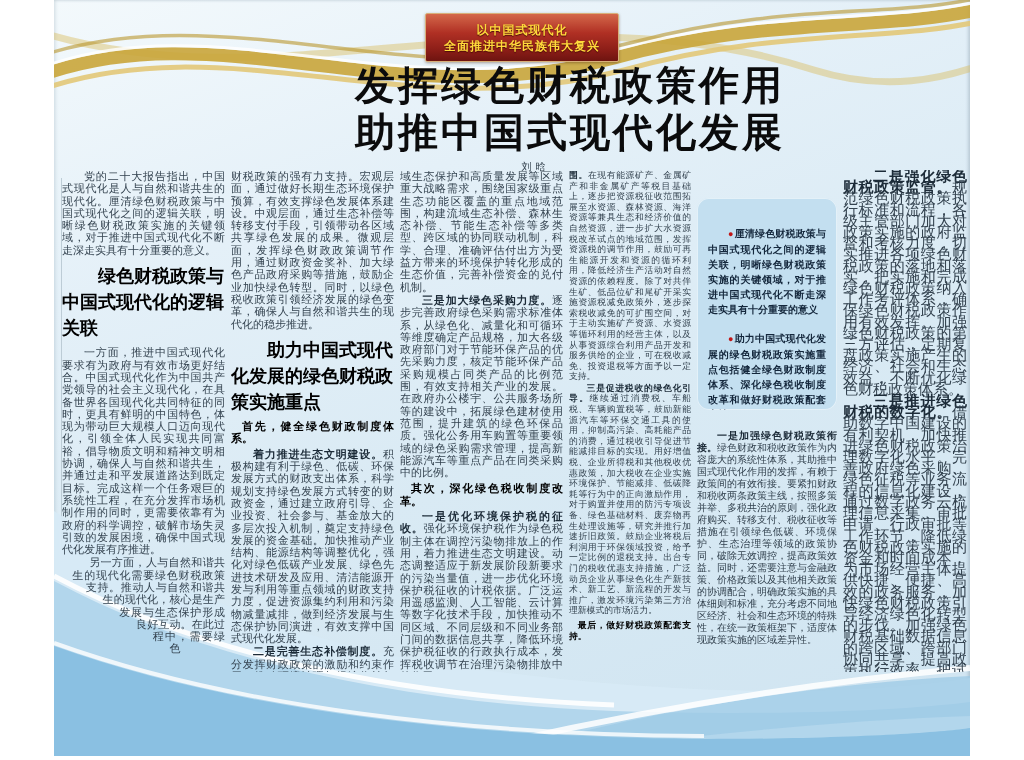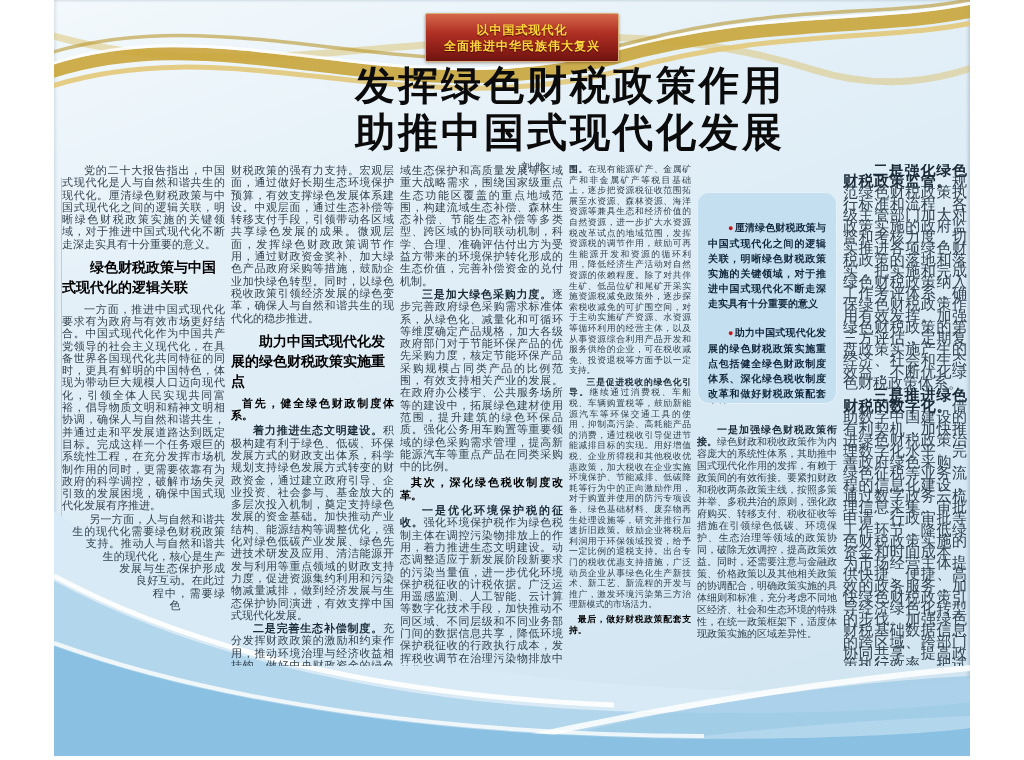--- a/index.html
+++ b/index.html
@@ -26,31 +26,31 @@
                 letter-spacing:1px; text-shadow:0 1px 1px #4d0b08; white-space:nowrap; }
 
   .title-block { position:absolute; left:0; top:62px; width:100%; padding-left:116px;
                  box-sizing:border-box; text-align:center; z-index:4; }
   .title-block h1 { margin:0; font-size:40px; line-height:47px; font-weight:900;
                     color:#0b0b0c; letter-spacing:3px; }
   .byline { position:absolute; left:0; top:160px; width:100%; padding-left:47px;
             box-sizing:border-box; text-align:center; font-size:10px; color:#34424e;
             letter-spacing:4px; z-index:4; }
 
-  .columns { position:absolute; left:8px; top:164px; width:905px; height:502px;
+  .columns { position:absolute; left:8px; top:170px; width:905px; height:502px;
              display:flex; gap:6px; overflow:hidden; z-index:3; }
   .col { color:#33424f; text-align:justify; overflow:hidden; }
   .c1,.c2,.c3 { width:163px; font-size:11px; line-height:12.3px; }
   .c4 { width:122px; font-size:8.8px; line-height:10.6px; }
   .c5 { width:140px; font-size:10px;  line-height:12px; }
   .c6 { width:124px; font-size:15px; line-height:11.2px; }
   .col p { margin:0 0 1px 0; }
   .col p.para { text-indent:2em; }
   .col p b { color:#1c2b38; }
-  .col h2 { margin:7px 0 5px; font-size:14px; line-height:1.45; font-weight:700;
+  .col h2 { margin:7px 0 5px; font-size:18px; line-height:1.45; font-weight:700;
             color:#000; text-indent:2em; text-align:left; }
   .col p.h3 { font-weight:700; color:#000; margin:4px 0 3px; text-indent:1em; }
   .col p.note { font-weight:700; color:#20303e; margin-top:6px; text-indent:1em; }
   .wave-float { float:left; width:148px; height:128px;
                 shape-outside:polygon(0 0, 8% 22%, 100% 100%, 0 100%); }
 
   .highlight-box { box-sizing:border-box; width:100%; height:212px; margin:28px 0 20px;
                    background:#c3dff0; border-radius:12px; padding:28px 11px 14px;
                    overflow:hidden;
                    box-shadow:0 0 0 1px rgba(255,255,255,.55) inset; }

